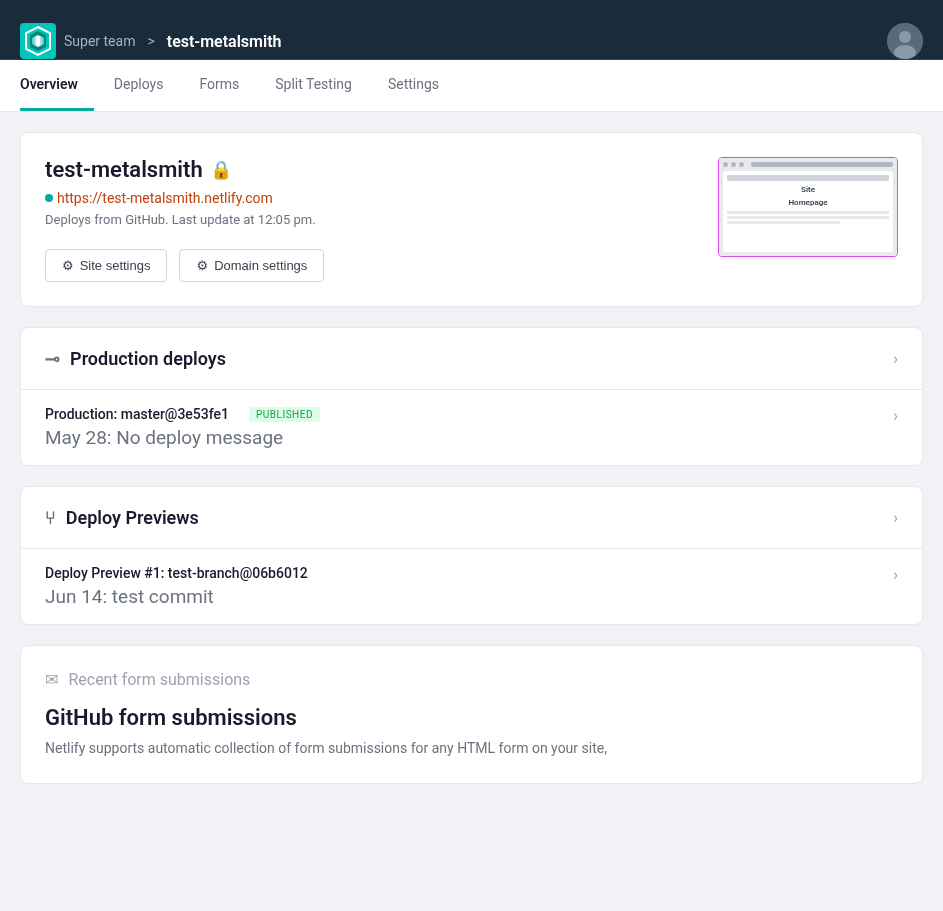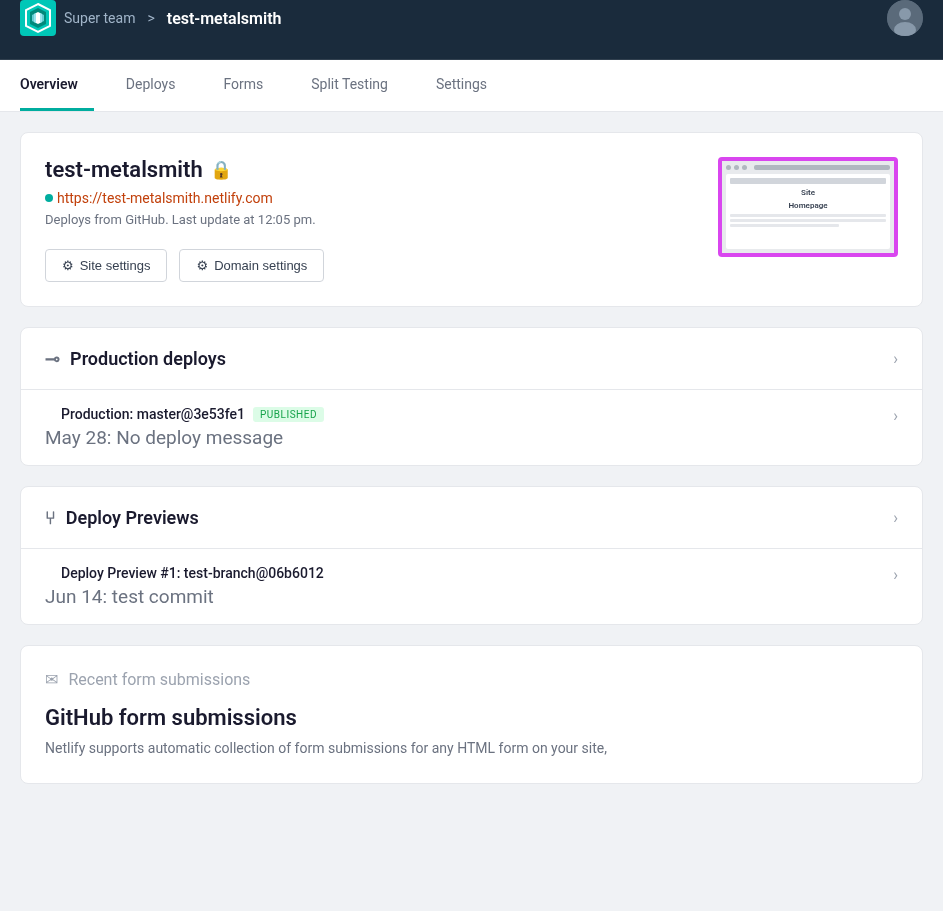--- a/index.html
+++ b/index.html
@@ -7,21 +7,21 @@
       font-family: -apple-system, BlinkMacSystemFont, 'Segoe UI', Roboto, sans-serif;
       background-color: #1a2b3c;
       min-height: 911px;
       width: 943px;
     }
 
     
     .header {
       background-color: #1a2b3c;
       display: flex;
-      align-items: flex-start;
+      align-items: flex-end;
       justify-content: space-between;
       padding: 0 20px;
       height: 60px;
       border-bottom: 1px solid rgba(255,255,255,0.1);
     }
     .header-left {
       display: flex;
       align-items: center;
       gap: 8px;
     }
@@ -58,21 +58,21 @@
       height: 36px;
     }
 
     
     .nav {
       background-color: #ffffff;
       display: flex;
       align-items: center;
       padding: 0 20px;
       border-bottom: 1px solid #e5e7eb;
-      gap: 16px;
+      gap: 4px;
     }
     .nav-item {
       padding: 16px 16px;
       font-size: 14px;
       color: #6b7280;
       cursor: pointer;
       border-bottom: 3px solid transparent;
       text-decoration: none;
     }
     .nav-item.active {
@@ -155,21 +155,21 @@
       font-size: 13px;
       color: #374151;
       cursor: pointer;
       font-weight: 500;
     }
 
     
     .site-preview {
       width: 180px;
       height: 100px;
-      border: 4px solid #d946ef;
+      border: 1px solid #d946ef;
       border-radius: 4px;
       overflow: hidden;
       background: #f8f9fa;
       flex-shrink: 0;
     }
     .preview-mockup {
       width: 100%;
       height: 100%;
       background: #e8eaed;
       display: flex;
@@ -260,22 +260,21 @@
       display: flex;
       flex-direction: column;
       gap: 4px;
     }
     .item-title {
       font-size: 14px;
       font-weight: 500;
       color: #1a1a2e;
       display: flex;
       align-items: center;
-      gap: 8px;
-      margin-left: 16px;
+      gap: 20px;
     }
     .badge-published {
       background: #dcfce7;
       color: #16a34a;
       font-size: 10px;
       font-weight: 400;
       padding: 2px 7px;
       border-radius: 3px;
       letter-spacing: 0.5px;
       text-transform: uppercase;

